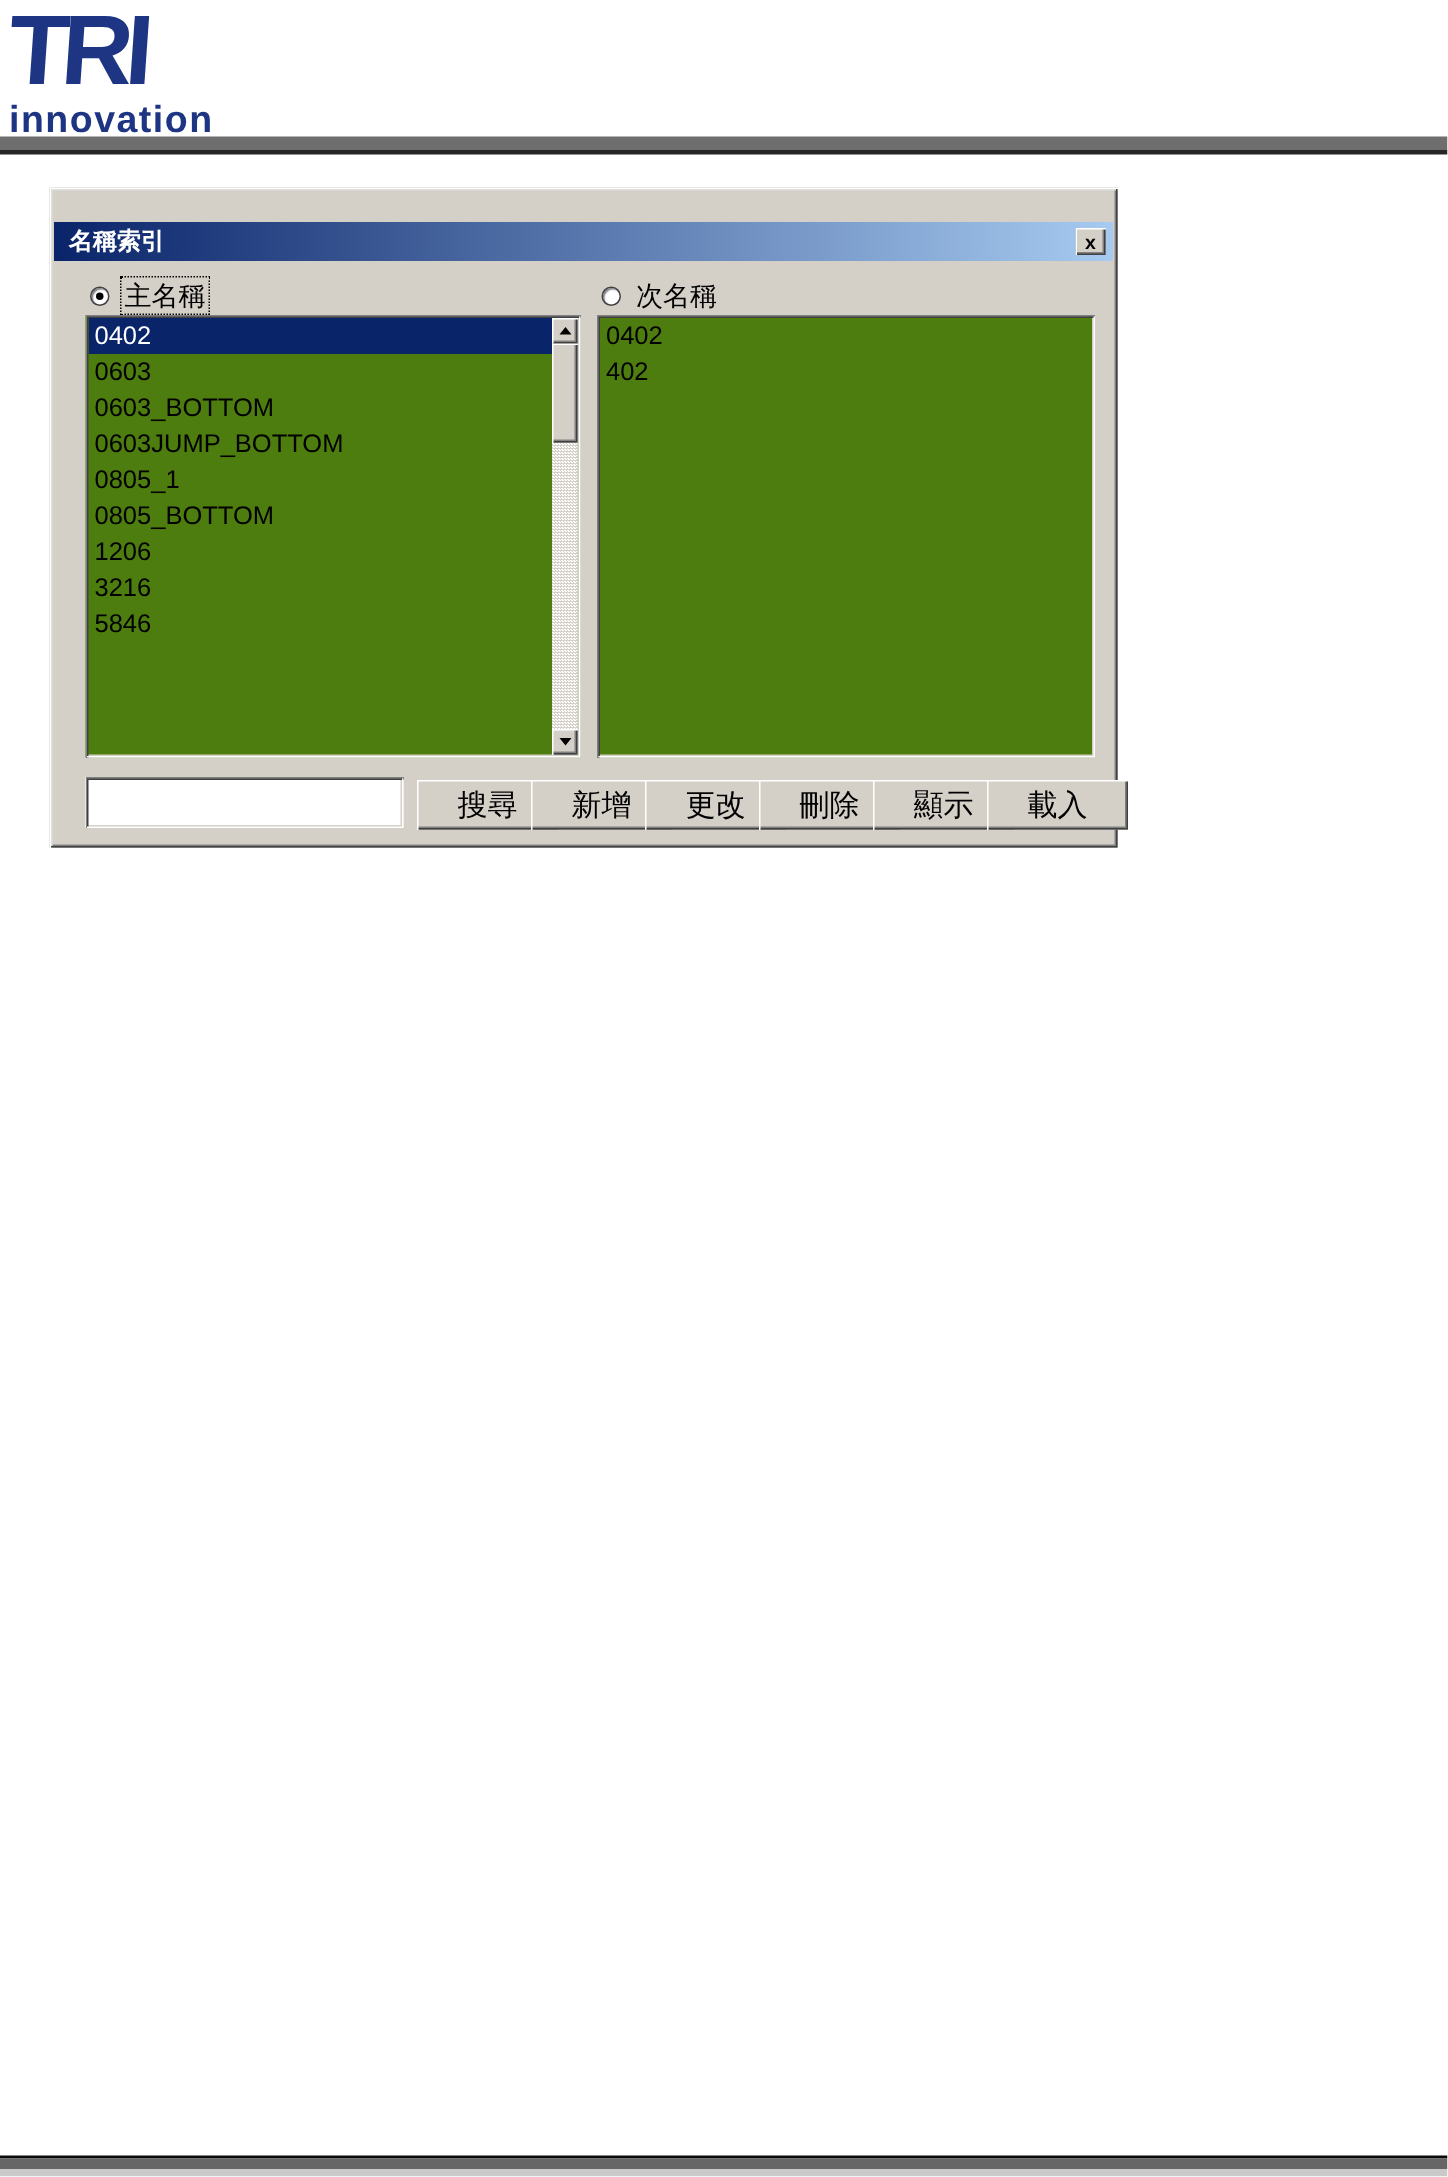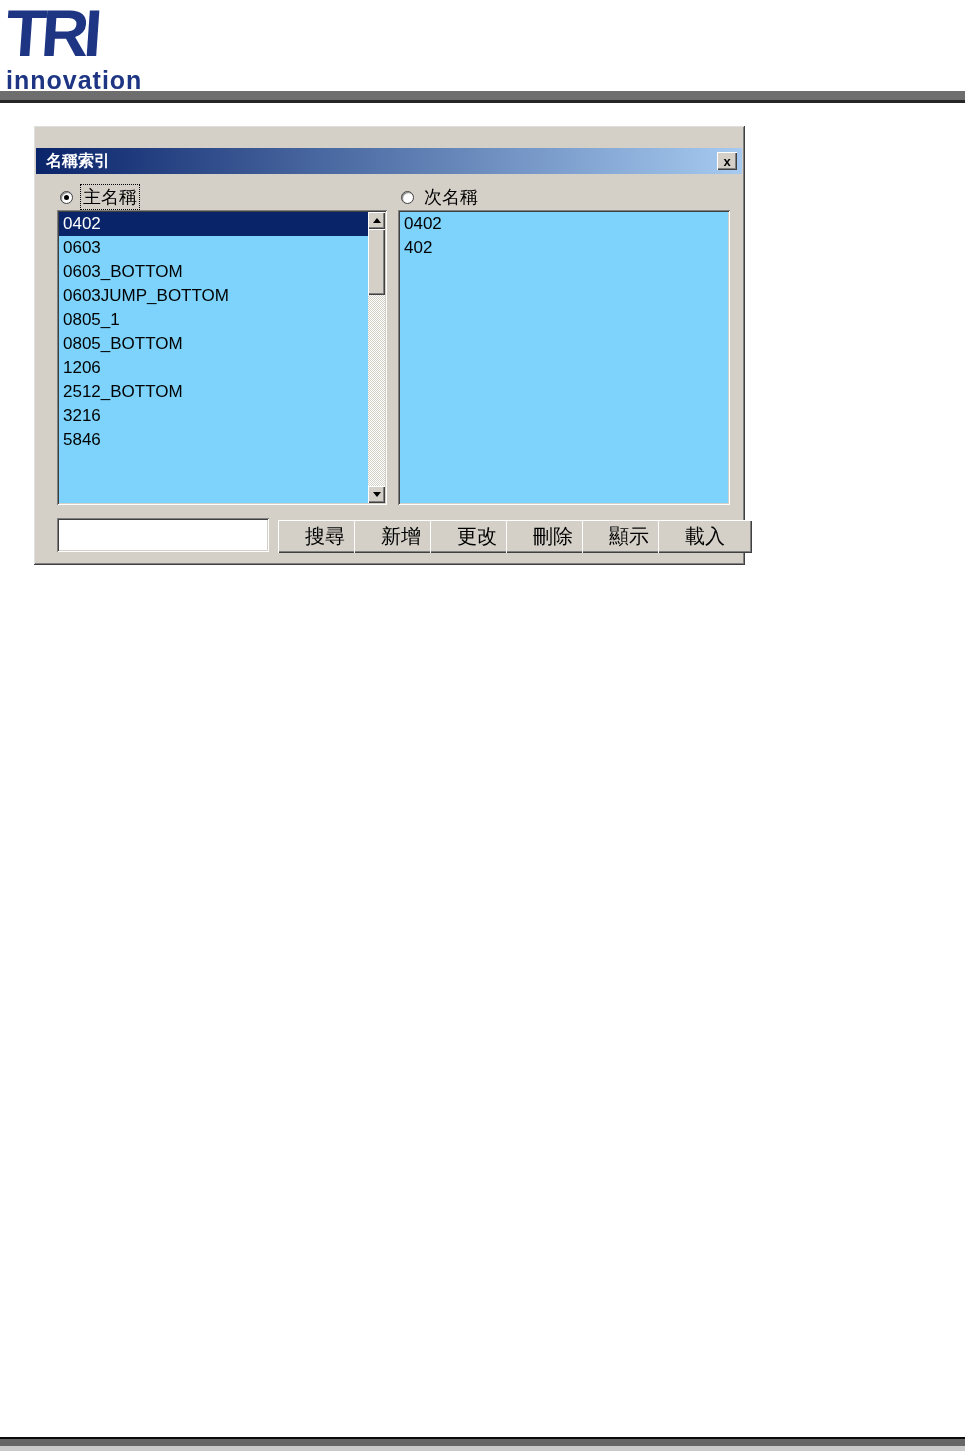--- a/index.html
+++ b/index.html
@@ -44,21 +44,21 @@
   #radio-secondary-row { left:368px; top:60px; }
   .radio-circle { width:13px; height:13px; border-radius:50%; background:#ffffff;
                   border:1px solid #404040;
                   box-shadow: inset 1px 1px 1px #808080;
                   position:relative; }
   .radio-circle.checked::after { content:""; position:absolute; left:3px; top:3px;
                   width:5px; height:5px; border-radius:50%; background:#000; }
   .radio-label { font-size:18px; color:#000; padding:0 2px; }
   .radio-label.focused { outline:1px dotted #000; }
 
-  .listbox { background:#7dd3fc;
+  .listbox { background:#4d7c0f;
              box-shadow: inset 1px 1px 0 #808080, inset -1px -1px 0 #ffffff,
                          inset 2px 2px 0 #404040, inset -2px -2px 0 #d4d0c8;
              overflow:hidden; }
   #primary-listbox { left:24px; top:85px; width:330px; height:295px; }
   #secondary-listbox { left:365px; top:85px; width:332px; height:295px; }
   .list-items { position:absolute; left:2px; top:2px; right:2px; bottom:2px; overflow:hidden; }
   #primary-listbox .list-items { right:19px; }
   .list-item { height:24px; line-height:24px; font-size:17px; color:#000;
                padding-left:4px; white-space:nowrap; }
   .list-item.selected { background:#0a246a; color:#ffffff; }
@@ -129,21 +129,20 @@
 
     <div id="primary-listbox" class="abs listbox">
       <div class="list-items" id="primary-items">
           <div class="list-item selected">0402</div>
           <div class="list-item">0603</div>
           <div class="list-item">0603_BOTTOM</div>
           <div class="list-item">0603JUMP_BOTTOM</div>
           <div class="list-item">0805_1</div>
           <div class="list-item">0805_BOTTOM</div>
           <div class="list-item">1206</div>
-          <div class="list-item">2512_BOTTOM</div>
           <div class="list-item">3216</div>
           <div class="list-item">5846</div>
         </div>
       <div id="scrollbar">
         <div id="scroll-up" class="scroll-btn">
           <div class="arrow-up"></div>
         </div>
         <div id="scroll-thumb"></div>
         <div id="scroll-down" class="scroll-btn">
           <div class="arrow-down"></div>

